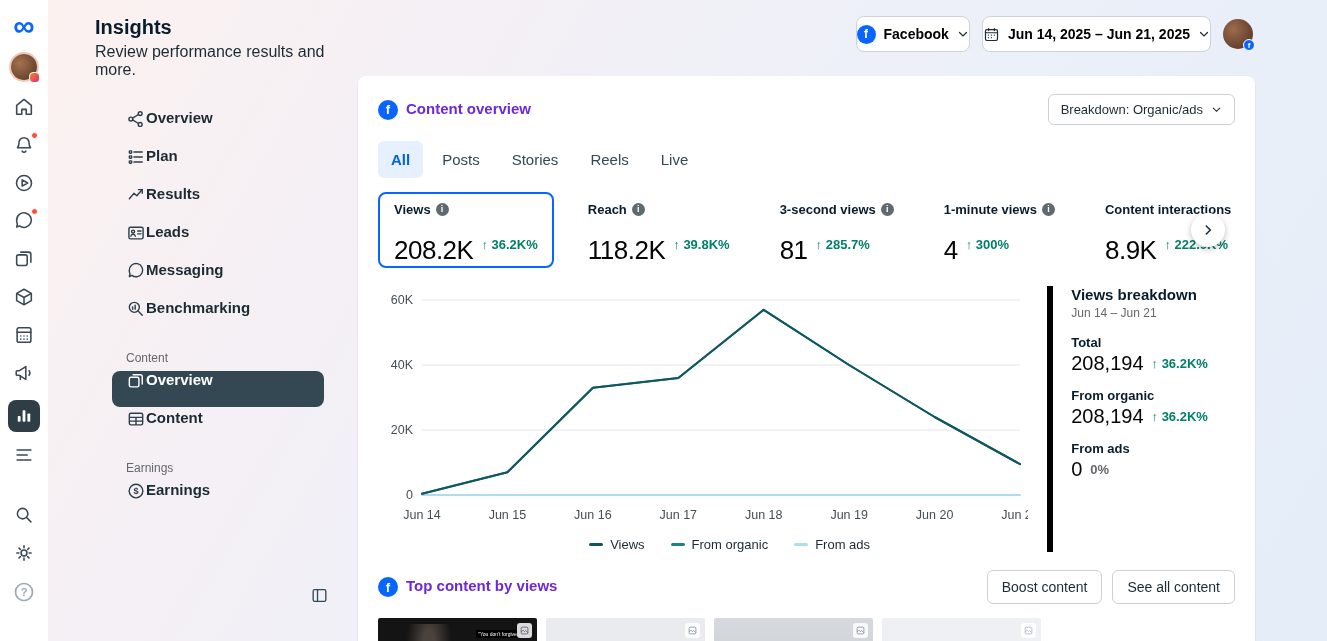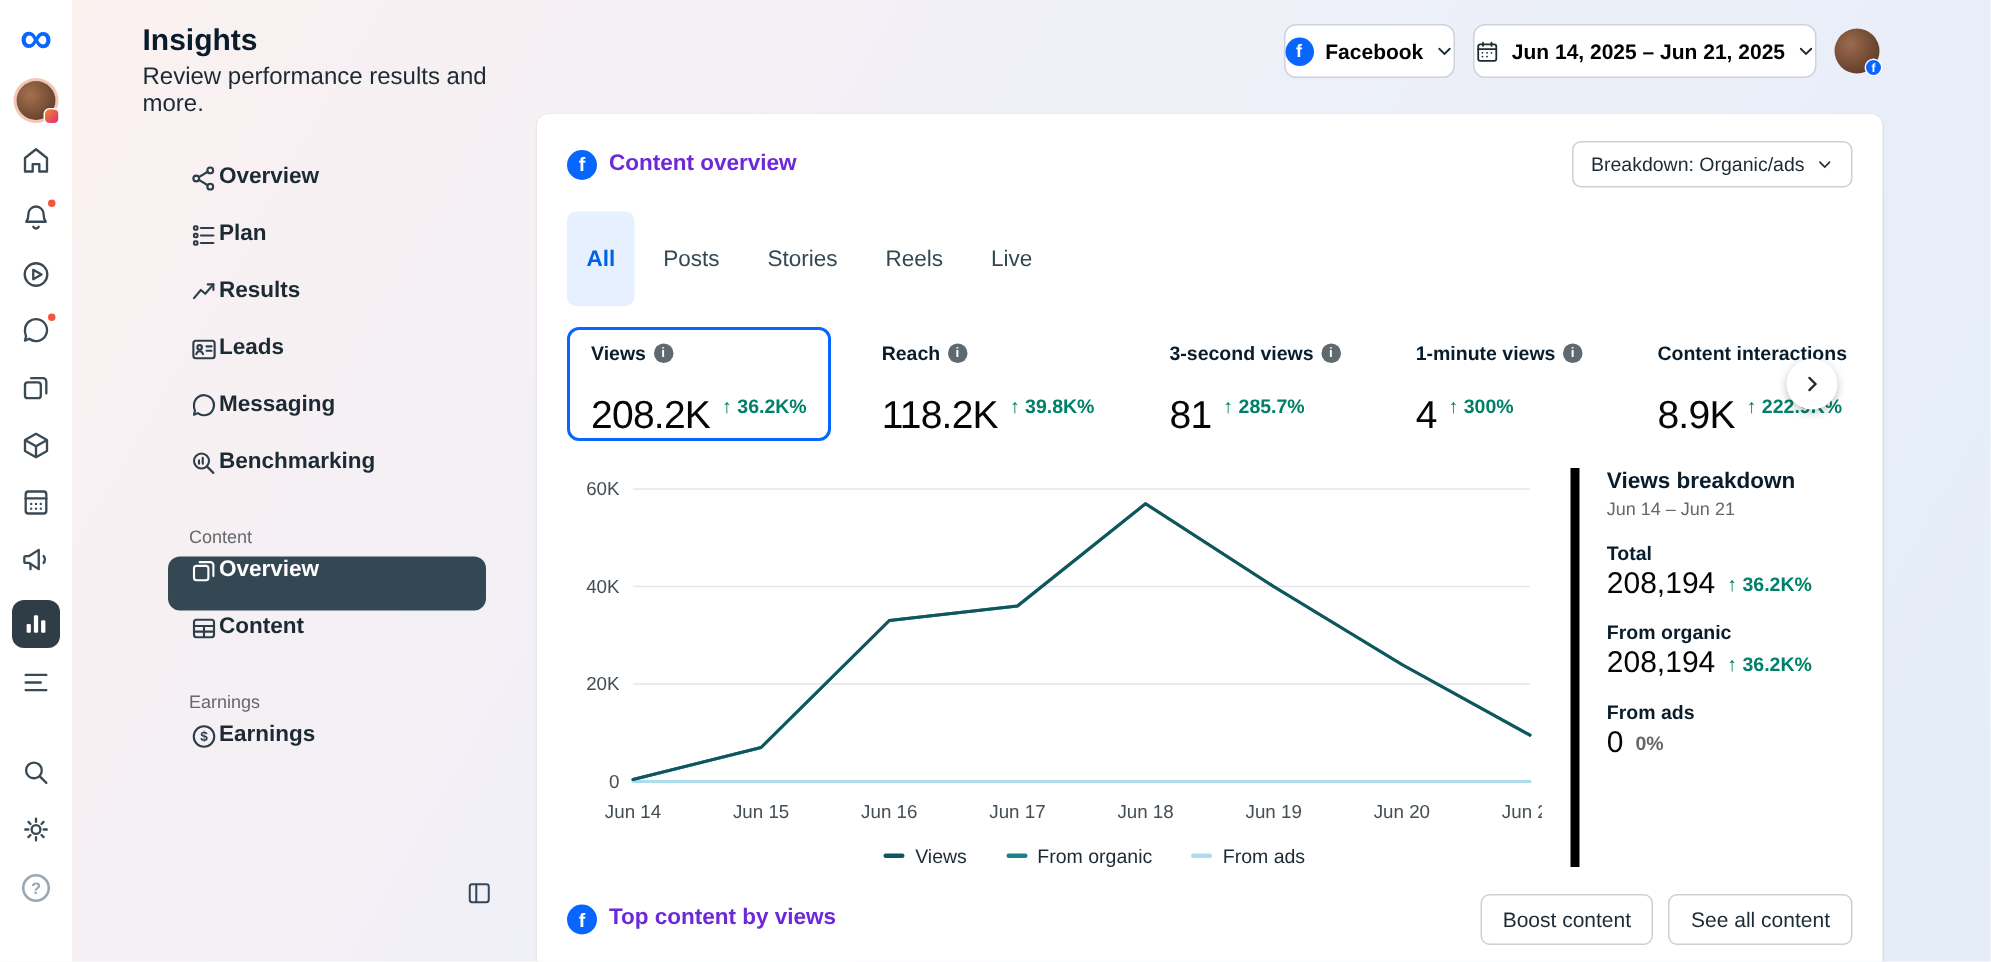--- a/index.html
+++ b/index.html
@@ -54,21 +54,21 @@
 
   
   .card { position:absolute; left:358px; top:76px; width:897px; height:640px; background:#fff;
           border-radius:8px; box-shadow:0 1px 2px rgba(0,0,0,0.12); padding:18px 20px; }
   .card-header { display:flex; align-items:center; justify-content:space-between; }
   .hleft { display:flex; align-items:flex-start; gap:8px; font-size:15px; font-weight:700; color:#6d28d9; }
   .outline-btn { display:flex; align-items:center; gap:8px; background:#fff; border:1px solid #ccd0d5;
           border-radius:6px; padding:7px 12px; font-size:13px; font-weight:500; color:#1c2b33; cursor:pointer; }
 
   .tabs { display:flex; gap:6px; margin-top:16px; }
-  .tab { padding:23px 13px; font-size:15px; font-weight:500; border-radius:6px; cursor:pointer; color:#344854; }
+  .tab { padding:10px 13px; font-size:15px; font-weight:500; border-radius:6px; cursor:pointer; color:#344854; }
   .tab.active { background:#e7f0fe; color:#0064e0; font-weight:600; }
 
   .metrics { display:flex; gap:18px; margin-top:14px; position:relative; overflow:hidden; height:76px; }
   .metric { border:2px solid transparent; border-radius:8px; padding:8px 14px; flex:0 0 auto; cursor:pointer; }
   .metric.selected { border-color:#0866ff; }
   .metric .lrow { display:flex; align-items:center; gap:5px; font-size:13px; font-weight:700; color:#081c2c; }
   .info { width:13px; height:13px; border-radius:50%; background:#5f6a70; color:#fff; font-size:9px;
           line-height:13px; text-align:center; font-weight:700; cursor:pointer; }
   .info::after { content:"i"; }
   .metric .vrow { display:flex; align-items:flex-start; gap:8px; margin-top:20px; }

